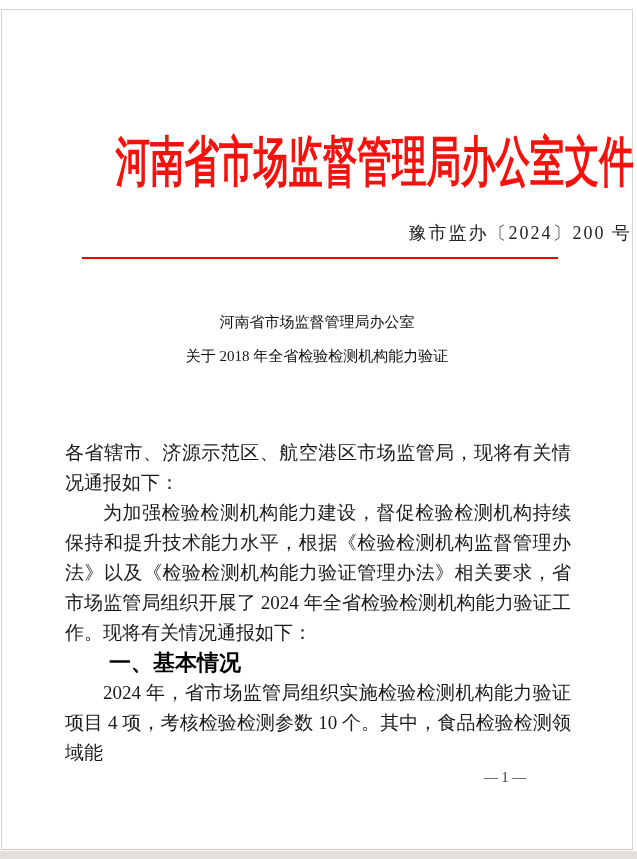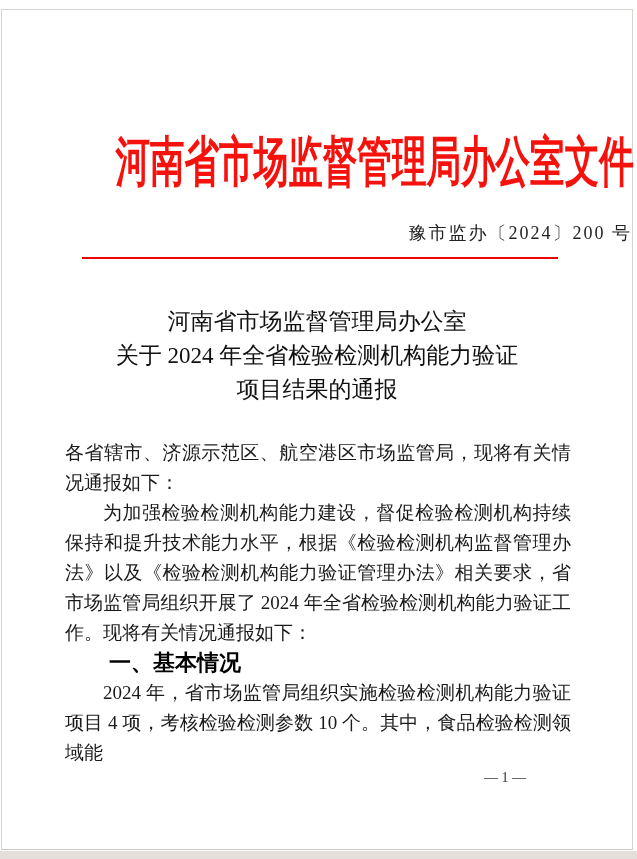--- a/index.html
+++ b/index.html
@@ -56,21 +56,21 @@
     position: absolute;
     top: 247px; left: 80px;
     width: 476px; height: 2px;
     background: #ee0404;
   }
   .doc-title {
     position: absolute;
     top: 295px; left: 0;
     width: 100%;
     text-align: center;
-    font-size: 23px;
+    font-size: 15px;
     line-height: 34px;
     color: #111111;
   }
   .body-text {
     position: absolute;
     top: 428px; left: 63px;
     width: 506px;
     font-size: 19px;
     line-height: 30px;
     color: #1a1a1a;
@@ -100,22 +100,21 @@
   <div class="page">
 
     <div class="red-header">河南省市场监督管理局办公室文件</div>
 
     <div class="doc-number">豫市监办〔2024〕200 号</div>
 
     <div class="red-rule"></div>
 
     <div class="doc-title">
       <div>河南省市场监督管理局办公室</div>
-      <div>关于 2024 年全省检验检测机构能力验证</div>
-      <div>项目结果的通报</div>
+      <div>关于 2018 年全省检验检测机构能力验证</div>
     </div>
 
     <div class="body-text">
       <p class="no-indent">各省辖市、济源示范区、航空港区市场监管局，现将有关情况通报如下：</p>
       <p>为加强检验检测机构能力建设，督促检验检测机构持续保持和提升技术能力水平，根据《检验检测机构监督管理办法》以及《检验检测机构能力验证管理办法》相关要求，省市场监管局组织开展了 2024 年全省检验检测机构能力验证工作。现将有关情况通报如下：</p>
       <p class="section-heading">一、基本情况</p>
       <p>2024 年，省市场监管局组织实施检验检测机构能力验证项目 4 项，考核检验检测参数 10 个。其中，食品检验检测领域能</p>
     </div>
 
     <div class="page-number">— 1 —</div>

